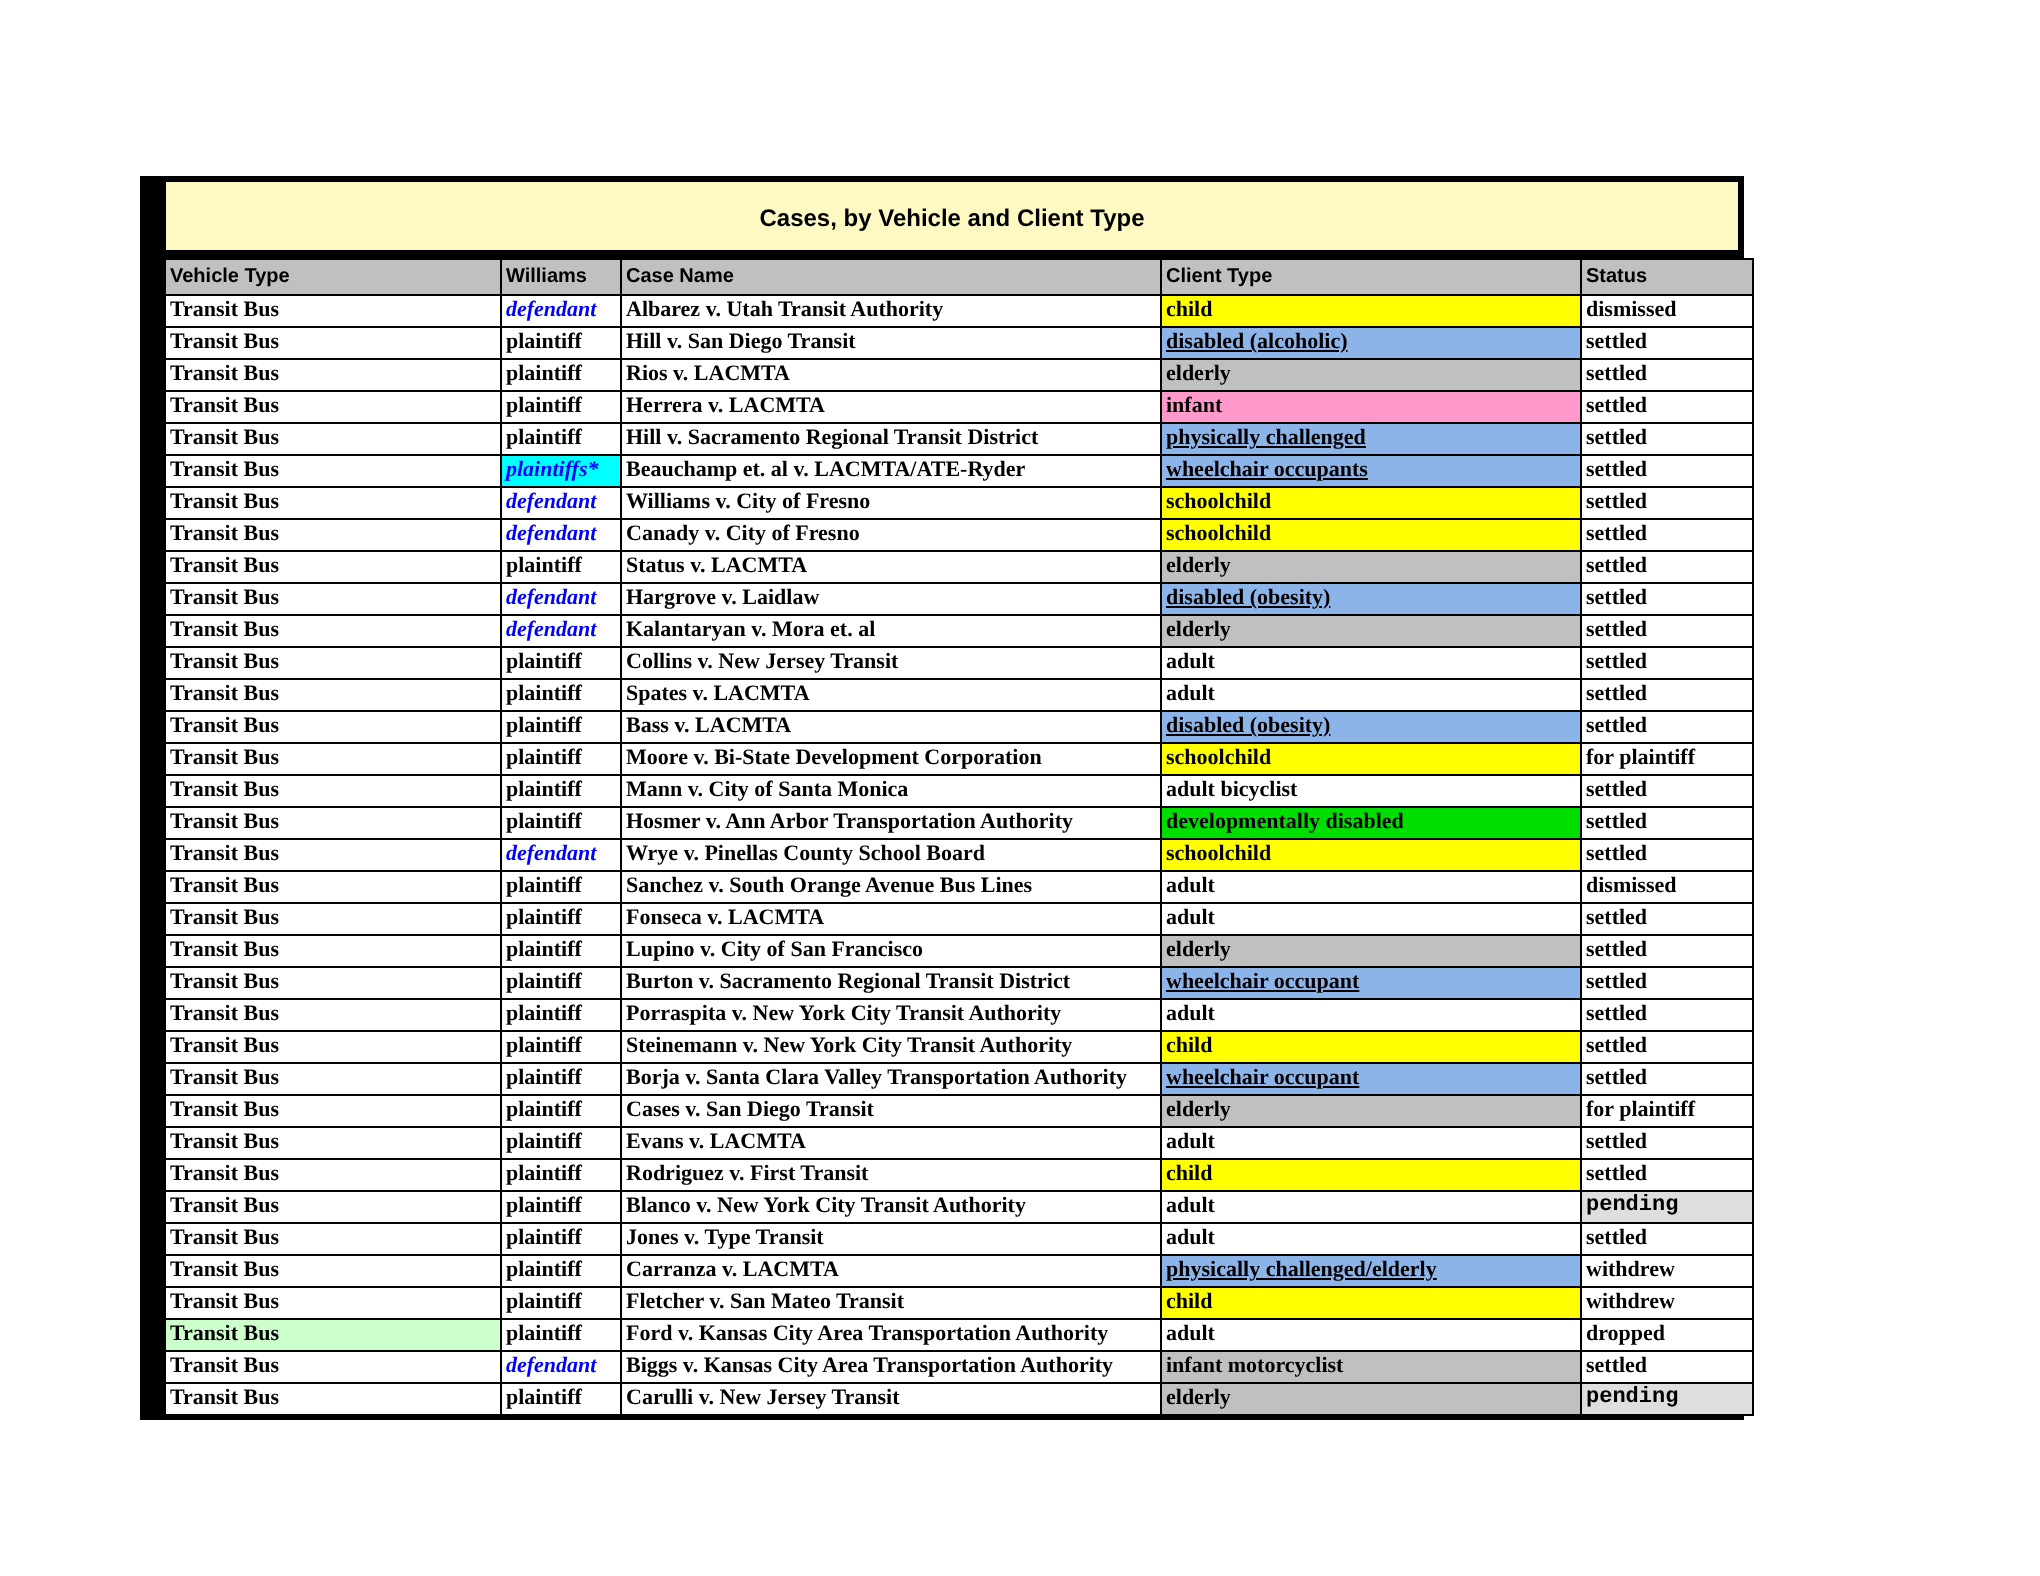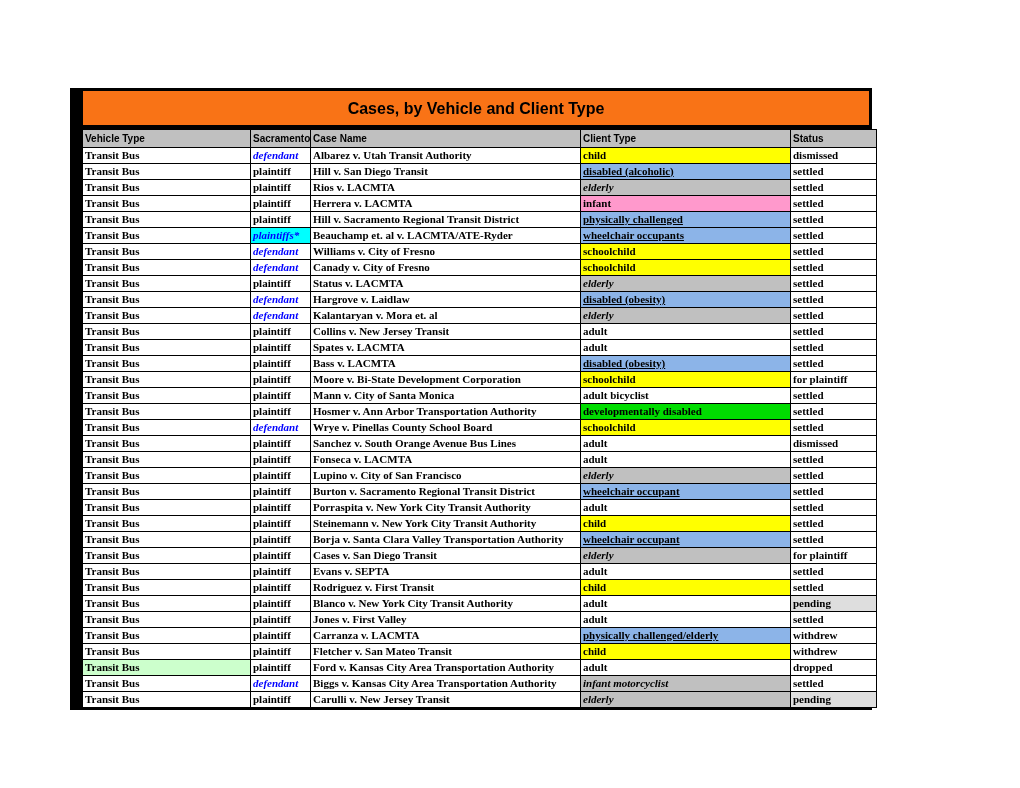--- a/index.html
+++ b/index.html
@@ -20,28 +20,28 @@
     left: 70px;
     top: 88px;
     width: 802px;
     background: #000000;
     padding: 2px 2px 2px 12px;
     box-sizing: border-box;
   }
 
   
   #title-banner {
-    background: #f97316;
+    background: #fef9c3;
     border: 1px solid #000000;
     height: 36px;
     line-height: 36px;
     text-align: center;
     font-family: "Liberation Sans", "DejaVu Sans", sans-serif;
     font-weight: bold;
-    font-size: 16px;
+    font-size: 12px;
     color: #000000;
     box-sizing: border-box;
   }
 
   #banner-gap { height: 3px; background: #000000; }
 
   
   table.grid {
     border-collapse: collapse;
     width: 100%;
@@ -88,26 +88,26 @@
     font-weight: bold;
     font-style: italic;
   }
   td.case    { font-weight: normal; margin-left: 39px; }
   td.client  { font-weight: bold; }
   td.status  { font-weight: bold; }
 
   
   .fill-yellow     { background: #ffff00 !important; }
   .fill-blue       { background: #8cb4e8 !important; text-decoration: underline; }
-  .fill-gray       { background: #c0c0c0 !important; font-style: italic; }
+  .fill-gray       { background: #c0c0c0 !important; }
   .fill-pink       { background: #ff99cc !important; }
   .fill-green      { background: #00dd00 !important; }
   .fill-cyan       { background: #00ffff !important; }
   .fill-ltgreen    { background: #ccffcc !important; }
-  .fill-ltgray     { background: #dedede !important; }
+  .fill-ltgray     { background: #dedede !important; font-family: Liberation Mono, monospace; }
   .fill-white      { background: #ffffff !important; }
 </style>
 </head>
 <body>
 
 <div id="sheet-frame">
 
   <div id="title-banner">Cases, by Vehicle and Client Type</div>
 
   <div id="banner-gap"></div>
@@ -116,21 +116,21 @@
     <colgroup>
       <col class="c-vehicle">
       <col class="c-assist">
       <col class="c-case">
       <col class="c-client">
       <col class="c-status">
     </colgroup>
     <thead>
       <tr>
         <th>Vehicle Type</th>
-        <th class="center">Sacramento</th>
+        <th class="center">Williams</th>
         <th class="center">Case Name</th>
         <th class="center">Client Type</th>
         <th class="center">Status</th>
       </tr>
     </thead>
     <tbody id="table-body">
         <tr>
           <td class="vehicle fill-white">Transit Bus</td>
           <td class="assist fill-white def">defendant</td>
           <td class="case fill-white">Albarez v. Utah Transit Authority</td>
@@ -308,42 +308,42 @@
         <tr>
           <td class="vehicle fill-white">Transit Bus</td>
           <td class="assist fill-white">plaintiff</td>
           <td class="case fill-white">Cases v. San Diego Transit</td>
           <td class="client fill-gray">elderly</td>
           <td class="status fill-white">for plaintiff</td>
         </tr>
         <tr>
           <td class="vehicle fill-white">Transit Bus</td>
           <td class="assist fill-white">plaintiff</td>
-          <td class="case fill-white">Evans v. SEPTA</td>
+          <td class="case fill-white">Evans v. LACMTA</td>
           <td class="client fill-white">adult</td>
           <td class="status fill-white">settled</td>
         </tr>
         <tr>
           <td class="vehicle fill-white">Transit Bus</td>
           <td class="assist fill-white">plaintiff</td>
           <td class="case fill-white">Rodriguez v. First Transit</td>
           <td class="client fill-yellow">child</td>
           <td class="status fill-white">settled</td>
         </tr>
         <tr>
           <td class="vehicle fill-white">Transit Bus</td>
           <td class="assist fill-white">plaintiff</td>
           <td class="case fill-white">Blanco v. New York City Transit Authority</td>
           <td class="client fill-white">adult</td>
           <td class="status fill-ltgray">pending</td>
         </tr>
         <tr>
           <td class="vehicle fill-white">Transit Bus</td>
           <td class="assist fill-white">plaintiff</td>
-          <td class="case fill-white">Jones v. First Valley</td>
+          <td class="case fill-white">Jones v. Type Transit</td>
           <td class="client fill-white">adult</td>
           <td class="status fill-white">settled</td>
         </tr>
         <tr>
           <td class="vehicle fill-white">Transit Bus</td>
           <td class="assist fill-white">plaintiff</td>
           <td class="case fill-white">Carranza v. LACMTA</td>
           <td class="client fill-blue">physically challenged/elderly</td>
           <td class="status fill-white">withdrew</td>
         </tr>

